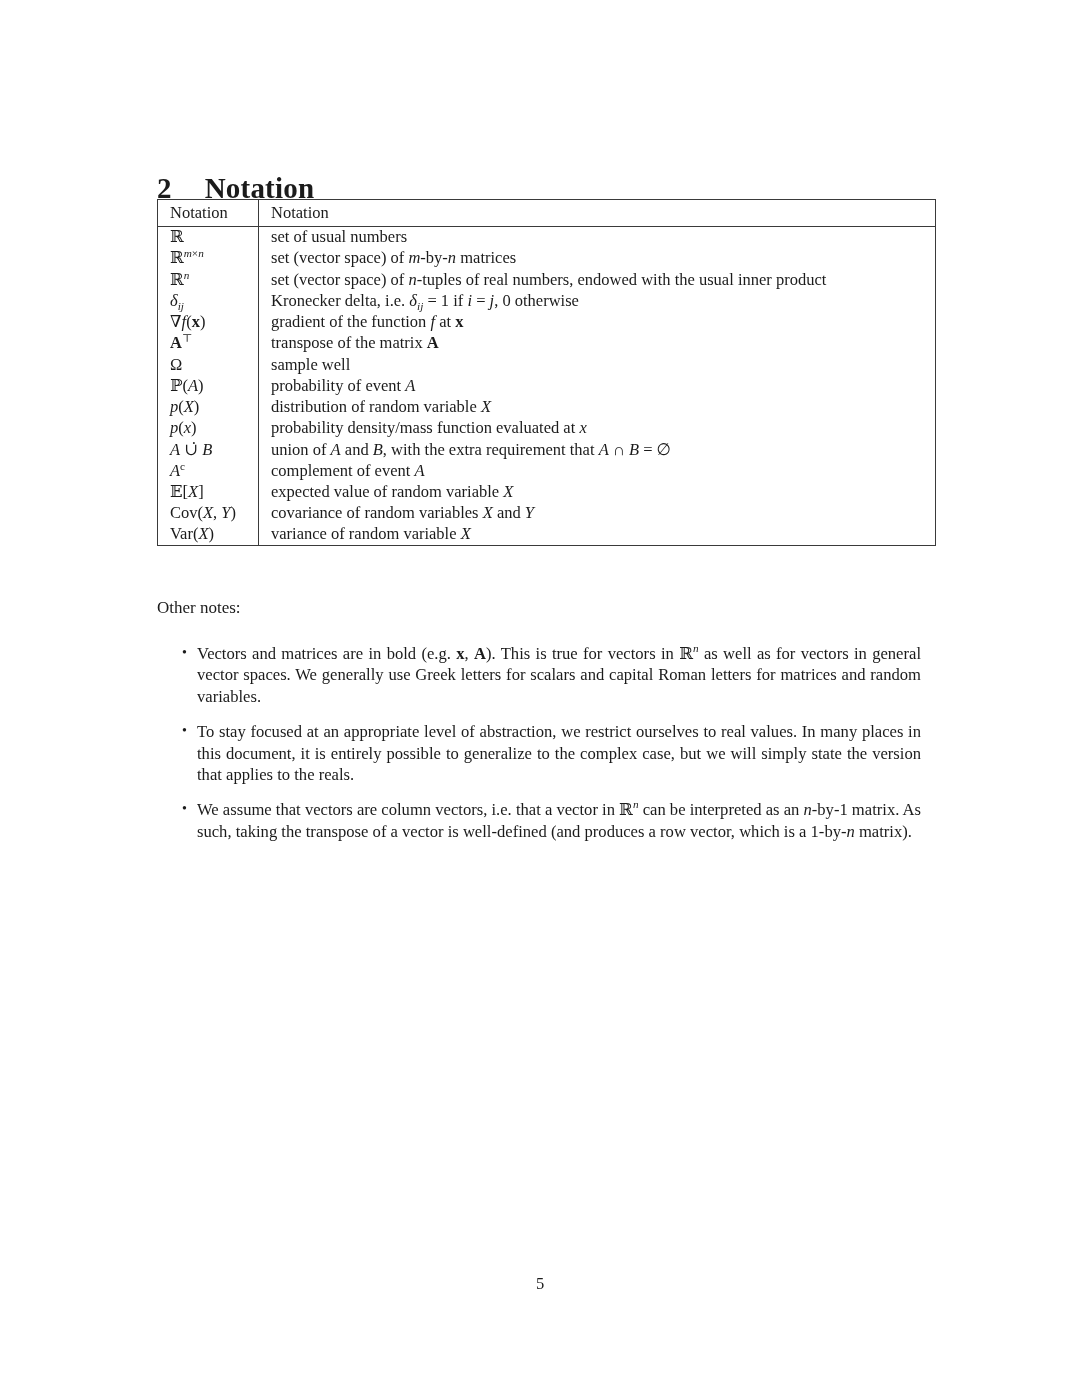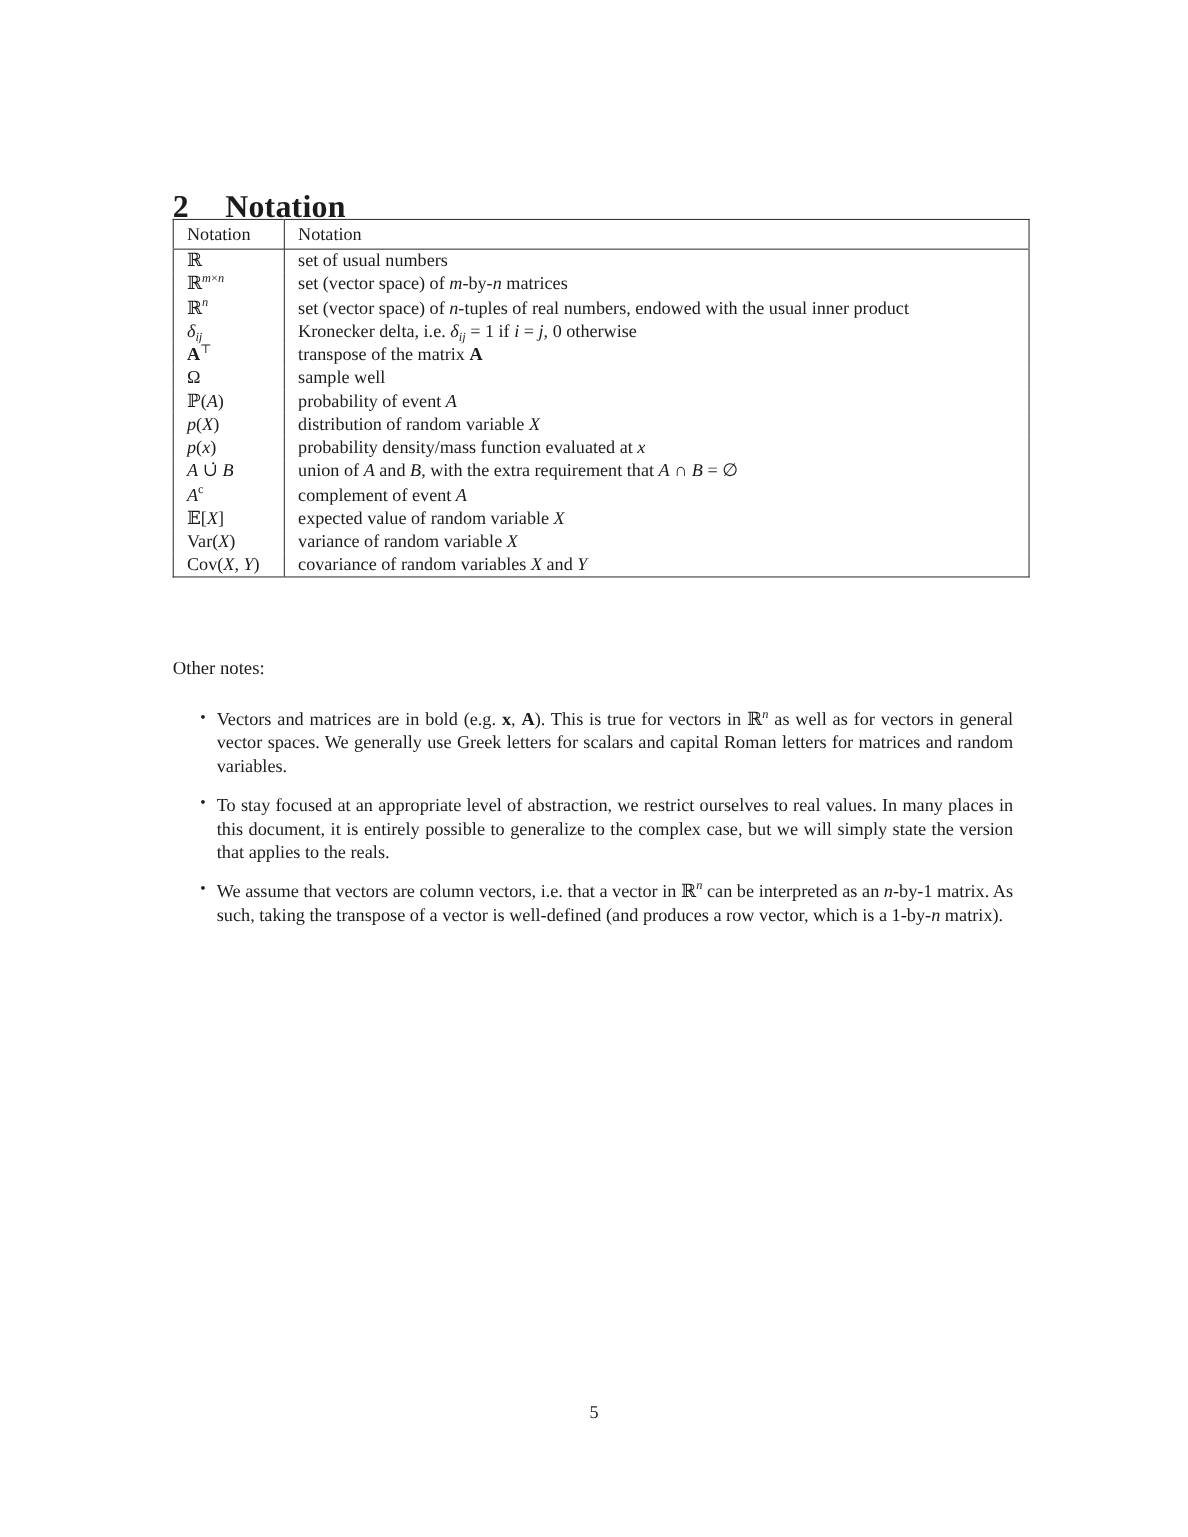--- a/index.html
+++ b/index.html
@@ -114,20 +114,24 @@
         </tr>
         <tr>
           <td class="ncol">ℝ<sup><i>n</i></sup></td>
           <td>set (vector space) of <i>n</i>-tuples of real numbers, endowed with the usual inner product</td>
         </tr>
         <tr>
           <td class="ncol"><i>δ<sub>ij</sub></i></td>
           <td>Kronecker delta, i.e. <i>δ<sub>ij</sub></i> = 1 if <i>i</i> = <i>j</i>, 0 otherwise</td>
         </tr>
         <tr>
+          <td class="ncol">∇<i>f</i>(<b>x</b>)</td>
+          <td>gradient of the function <i>f</i> at <b>x</b></td>
+        </tr>
+        <tr>
           <td class="ncol"><b>A</b><sup>⊤</sup></td>
           <td>transpose of the matrix <b>A</b></td>
         </tr>
         <tr>
           <td class="ncol">Ω</td>
           <td>sample well</td>
         </tr>
         <tr>
           <td class="ncol">ℙ(<i>A</i>)</td>
           <td>probability of event <i>A</i></td>
@@ -146,26 +150,26 @@
         </tr>
         <tr>
           <td class="ncol"><i>A</i><sup>c</sup></td>
           <td>complement of event <i>A</i></td>
         </tr>
         <tr>
           <td class="ncol">𝔼[<i>X</i>]</td>
           <td>expected value of random variable <i>X</i></td>
         </tr>
         <tr>
+          <td class="ncol">Cov(<i>X</i>, <i>Y</i>)</td>
+          <td>covariance of random variables <i>X</i> and <i>Y</i></td>
+        </tr>
+        <tr>
           <td class="ncol">Var(<i>X</i>)</td>
           <td>variance of random variable <i>X</i></td>
-        </tr>
-        <tr>
-          <td class="ncol">Cov(<i>X</i>, <i>Y</i>)</td>
-          <td>covariance of random variables <i>X</i> and <i>Y</i></td>
         </tr>
       </tbody>
   </table>
 
   <div class="other-notes">Other notes:</div>
 
   <ul class="notes-list">
       <li><span class="marker">•</span><span>Vectors and matrices are in bold (e.g. <b>x</b>, <b>A</b>).  This is true for vectors in ℝ<sup><i>n</i></sup> as well as for vectors in general vector spaces. We generally use Greek letters for scalars and capital Roman letters for matrices and random variables.</span></li>
       <li><span class="marker">•</span><span>To stay focused at an appropriate level of abstraction, we restrict ourselves to real values. In many places in this document, it is entirely possible to generalize to the complex case, but we will simply state the version that applies to the reals.</span></li>
       <li><span class="marker">•</span><span>We assume that vectors are column vectors, i.e. that a vector in ℝ<sup><i>n</i></sup> can be interpreted as an <i>n</i>-by-1 matrix.  As such, taking the transpose of a vector is well-defined (and produces a row vector, which is a 1-by-<i>n</i> matrix).</span></li>

